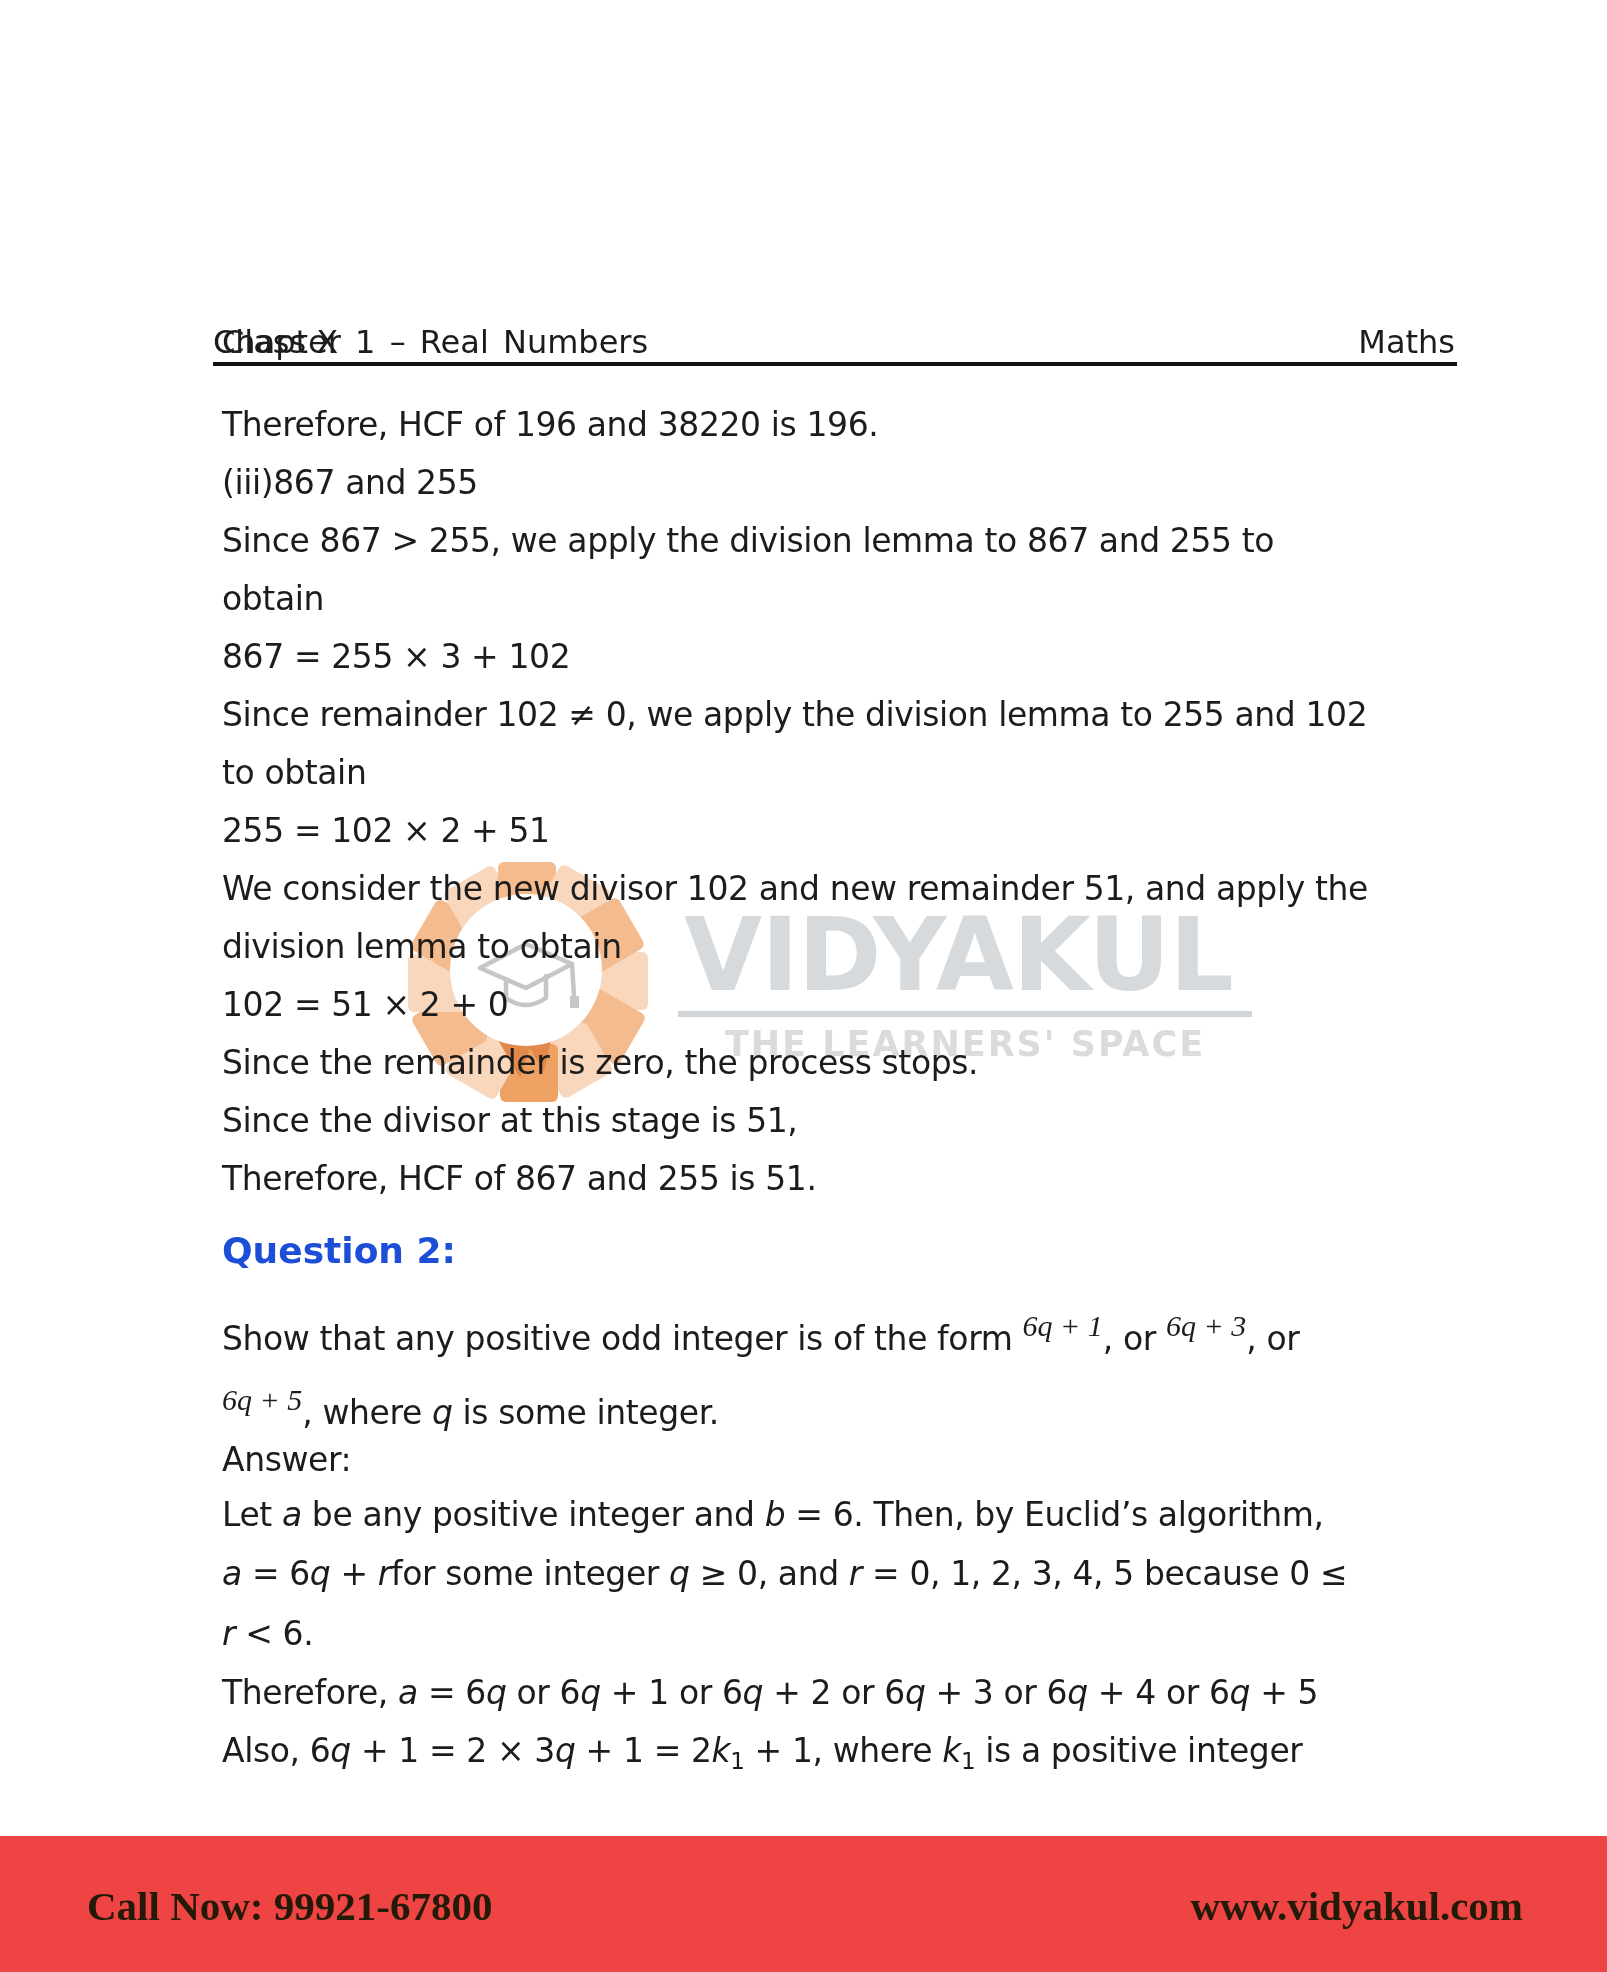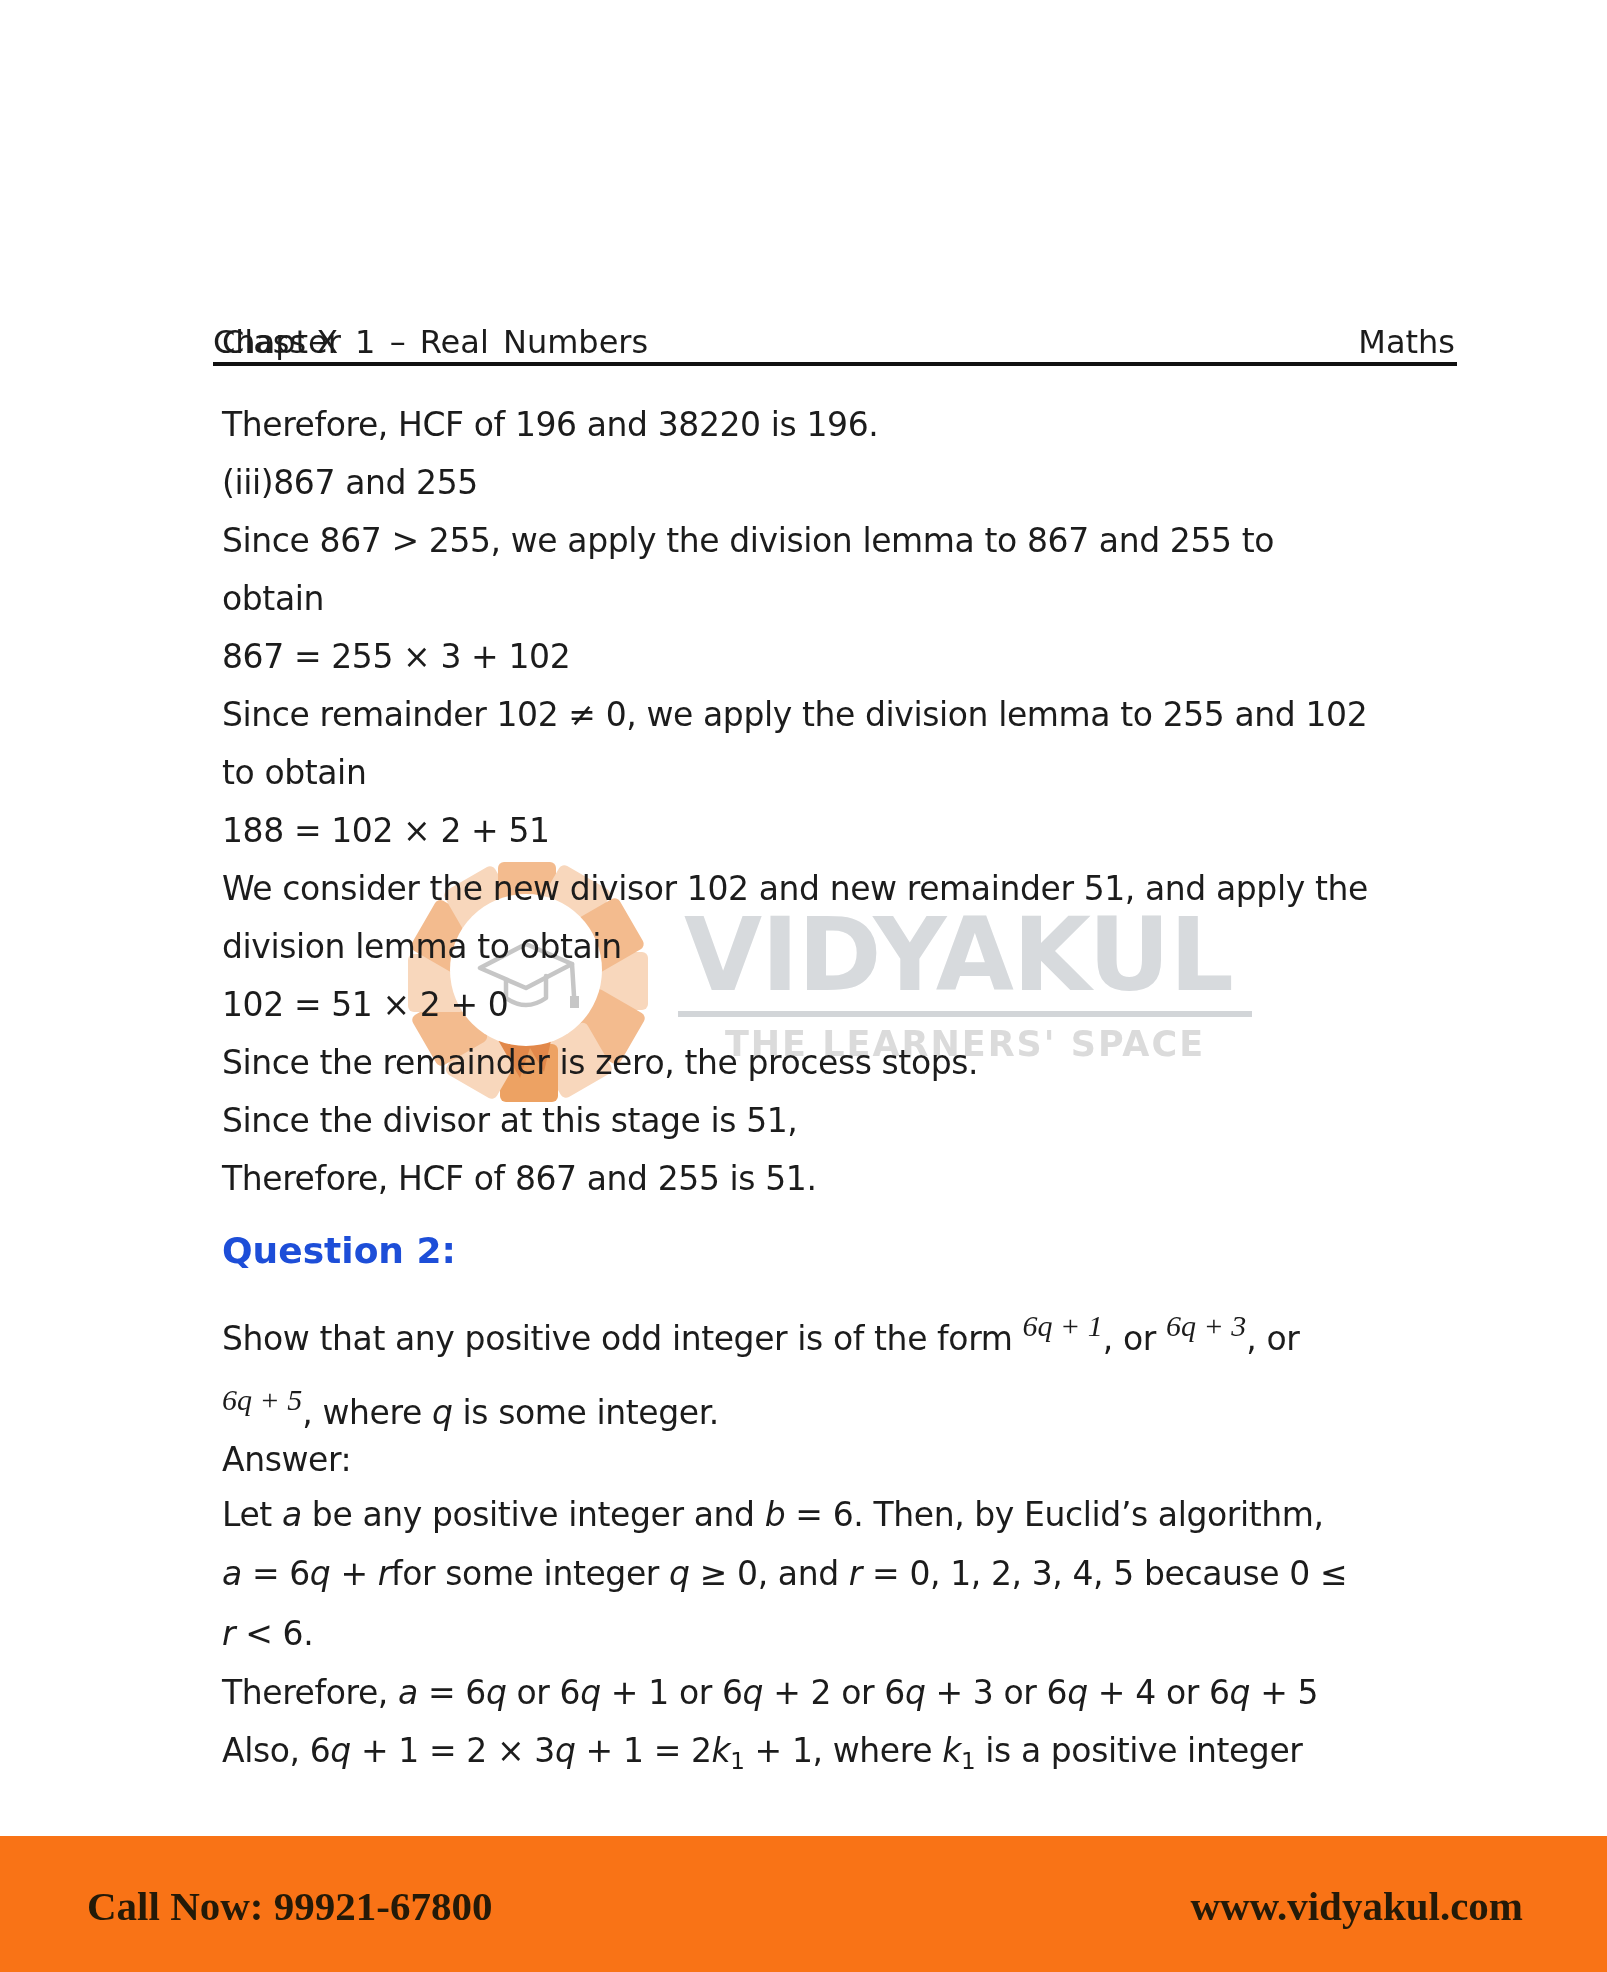--- a/index.html
+++ b/index.html
@@ -139,36 +139,36 @@
   <div class="header-rule"></div>
 
   <div class="doc-body" id="docBody">
       <div class="line text"><span class="pt-n">Therefore, HCF of 196 and 38220 is 196.</span></div>
       <div class="line text"><span class="pt-n">(iii)867 and 255</span></div>
       <div class="line text"><span class="pt-n">Since 867 &gt; 255, we apply the division lemma to 867 and 255 to</span></div>
       <div class="line text"><span class="pt-n">obtain</span></div>
       <div class="line text"><span class="pt-n">867 = 255 × 3 + 102</span></div>
       <div class="line text"><span class="pt-n">Since remainder 102 ≠ 0, we apply the division lemma to 255 and 102</span></div>
       <div class="line text"><span class="pt-n">to obtain</span></div>
-      <div class="line text"><span class="pt-n">188 = 102 × 2 + 51</span></div>
+      <div class="line text"><span class="pt-n">255 = 102 × 2 + 51</span></div>
       <div class="line text"><span class="pt-n">We consider the new divisor 102 and new remainder 51, and apply the</span></div>
       <div class="line text"><span class="pt-n">division lemma to obtain</span></div>
       <div class="line text"><span class="pt-n">102 = 51 × 2 + 0</span></div>
       <div class="line text"><span class="pt-n">Since the remainder is zero, the process stops.</span></div>
       <div class="line text"><span class="pt-n">Since the divisor at this stage is 51,</span></div>
       <div class="line text"><span class="pt-n">Therefore, HCF of 867 and 255 is 51.</span></div>
       <div class="line question-heading"><span class="pt-n">Question 2:</span></div>
       <div class="line math-inline"><span class="pt-n">Show that any positive odd integer is of the form </span><span class="pt-m">6q + 1</span><span class="pt-n">, or </span><span class="pt-m">6q + 3</span><span class="pt-n">, or</span></div>
       <div class="line math-lead"><span class="pt-m">6q + 5</span><span class="pt-n">, where </span><span class="pt-i">q</span><span class="pt-n"> is some integer.</span></div>
       <div class="line answer"><span class="pt-n">Answer:</span></div>
       <div class="line text"><span class="pt-n">Let </span><span class="pt-i">a</span><span class="pt-n"> be any positive integer and </span><span class="pt-i">b</span><span class="pt-n"> = 6. Then, by Euclid’s algorithm,</span></div>
       <div class="line ineq"><span class="pt-i">a</span><span class="pt-n"> = 6</span><span class="pt-i">q</span><span class="pt-n"> + </span><span class="pt-i">r</span><span class="pt-n">for some integer </span><span class="pt-i">q</span><span class="pt-n"> ≥ 0, and </span><span class="pt-i">r</span><span class="pt-n"> = 0, 1, 2, 3, 4, 5 because 0 ≤</span></div>
       <div class="line ineq"><span class="pt-i">r</span><span class="pt-n"> &lt; 6.</span></div>
       <div class="line text"><span class="pt-n">Therefore, </span><span class="pt-i">a</span><span class="pt-n"> = 6</span><span class="pt-i">q</span><span class="pt-n"> or 6</span><span class="pt-i">q</span><span class="pt-n"> + 1 or 6</span><span class="pt-i">q</span><span class="pt-n"> + 2 or 6</span><span class="pt-i">q</span><span class="pt-n"> + 3 or 6</span><span class="pt-i">q</span><span class="pt-n"> + 4 or 6</span><span class="pt-i">q</span><span class="pt-n"> + 5</span></div>
       <div class="line text"><span class="pt-n">Also, 6</span><span class="pt-i">q</span><span class="pt-n"> + 1 = 2 × 3</span><span class="pt-i">q</span><span class="pt-n"> + 1 = 2</span><span class="pt-i">k</span><span class="pt-s">1</span><span class="pt-n"> + 1, where </span><span class="pt-i">k</span><span class="pt-s">1</span><span class="pt-n"> is a positive integer</span></div>
     </div>
 
-  <div class="footer" style="background: #f97316; color: rgb(36, 26, 8);">
+  <div class="footer" style="background: #ef4444; color: rgb(36, 26, 8);">
     <span class="f-left">Call Now: 99921-67800</span>
     <span class="f-right">www.vidyakul.com</span>
   </div>
 
 </div>
 
 </body></html>

